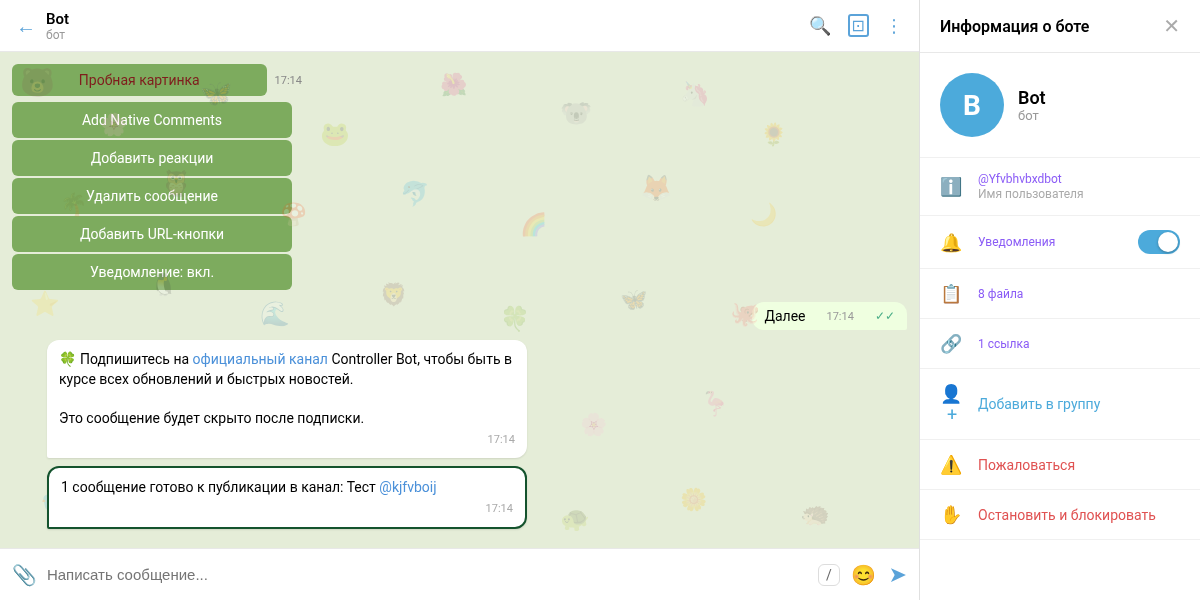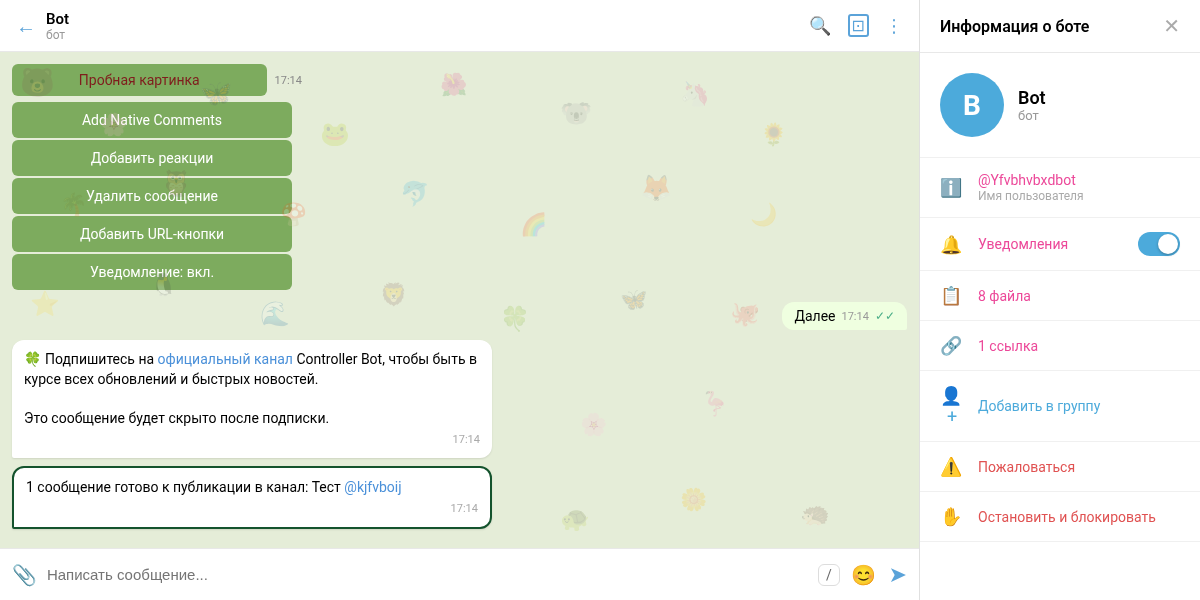--- a/index.html
+++ b/index.html
@@ -19,26 +19,26 @@
 
     
     .chat-body { flex: 1; overflow-y: auto; padding: 12px; position: relative; background: #e5edd8; }
 
     
     .bot-buttons { display: flex; flex-direction: column; gap: 2px; margin-bottom: 12px; max-width: 280px; }
     .bot-btn { background: #7dab5e; color: #fff; border: none; border-radius: 6px; padding: 10px 16px; font-size: 14px; cursor: pointer; text-align: center; font-family: inherit; }
 
     
     .msg-time-right { display: flex; justify-content: flex-end; margin-bottom: 10px; }
-    .msg-bubble-right { background: #efffe0; border-radius: 12px 12px 2px 12px; padding: 6px 12px; font-size: 14px; display: flex; align-items: center; gap: 6px; max-width: 200px; }
+    .msg-bubble-right { background: #efffe0; border-radius: 12px 12px 2px 12px; padding: 6px 12px; font-size: 14px; display: flex; align-items: center; gap: 21px; max-width: 200px; }
     .msg-time { font-size: 11px; color: #999; }
     .check-icon { color: #4caf88; font-size: 12px; }
 
     
-    .msg-bubble { background: #fff; border-radius: 12px 12px 12px 2px; padding: 10px 12px; margin-bottom: 8px; max-width: 440px; font-size: 14px; line-height: 1.4; position: relative; box-shadow: 0 1px 2px rgba(0,0,0,0.1); }
+    .msg-bubble { background: #fff; border-radius: 12px 12px 12px 2px; padding: 10px 12px; margin-bottom: 8px; max-width: 440px; font-size: 14px; line-height: 1.4; position: relative; box-shadow: 0 1px 2px rgba(0,0,0,0.1); margin-left: 35px; }
     .msg-bubble .time-row { display: flex; justify-content: flex-end; margin-top: 4px; }
     .msg-bubble .msg-time { font-size: 11px; color: #aaa; }
     .link-text { color: #4a90d9; text-decoration: none; }
 
     
     .chat-input { display: flex; align-items: center; padding: 8px 12px; border-top: 1px solid #e8e8e8; background: #fff; gap: 10px; height: 52px; }
     .attach-icon { color: #aaa; font-size: 20px; cursor: pointer; }
     .input-field { flex: 1; border: none; outline: none; font-size: 15px; color: #333; background: transparent; }
     .input-right-icons { display: flex; gap: 12px; align-items: center; }
     .slash-btn { border: 1px solid #ddd; border-radius: 6px; padding: 2px 7px; font-size: 14px; color: #666; cursor: pointer; }
@@ -55,21 +55,21 @@
     .bot-profile { display: flex; align-items: center; gap: 14px; padding: 20px; border-bottom: 1px solid #f0f0f0; }
     .bot-avatar { width: 64px; height: 64px; border-radius: 50%; background: #4caadb; display: flex; align-items: center; justify-content: center; color: #fff; font-size: 28px; font-weight: 700; flex-shrink: 0; }
     .bot-profile-info .bot-name { font-size: 18px; font-weight: 600; }
     .bot-profile-info .bot-tag { font-size: 13px; color: #999; }
 
     
     .info-rows { flex: 1; overflow-y: auto; }
     .info-row { display: flex; align-items: center; gap: 14px; padding: 14px 20px; border-bottom: 1px solid #f0f0f0; }
     .info-row-icon { width: 24px; text-align: center; font-size: 18px; color: #aaa; flex-shrink: 0; }
     .info-row-content { flex: 1; }
-    .info-row-value { font-size: 14px; color: #ec4899; }
+    .info-row-value { font-size: 12px; color: #8b5cf6; }
     .info-row-label { font-size: 12px; color: #aaa; margin-top: 1px; }
     .info-row-toggle { margin-left: auto; }
 
     
     .toggle { width: 42px; height: 24px; background: #4caadb; border-radius: 12px; position: relative; cursor: pointer; }
     .toggle::after { content: ''; position: absolute; width: 20px; height: 20px; background: #fff; border-radius: 50%; top: 2px; right: 2px; transition: 0.2s; box-shadow: 0 1px 3px rgba(0,0,0,0.3); }
 
     
     .action-row { display: flex; align-items: center; gap: 14px; padding: 14px 20px; border-bottom: 1px solid #f0f0f0; cursor: pointer; }
     .action-row-icon { width: 24px; text-align: center; font-size: 18px; flex-shrink: 0; }

